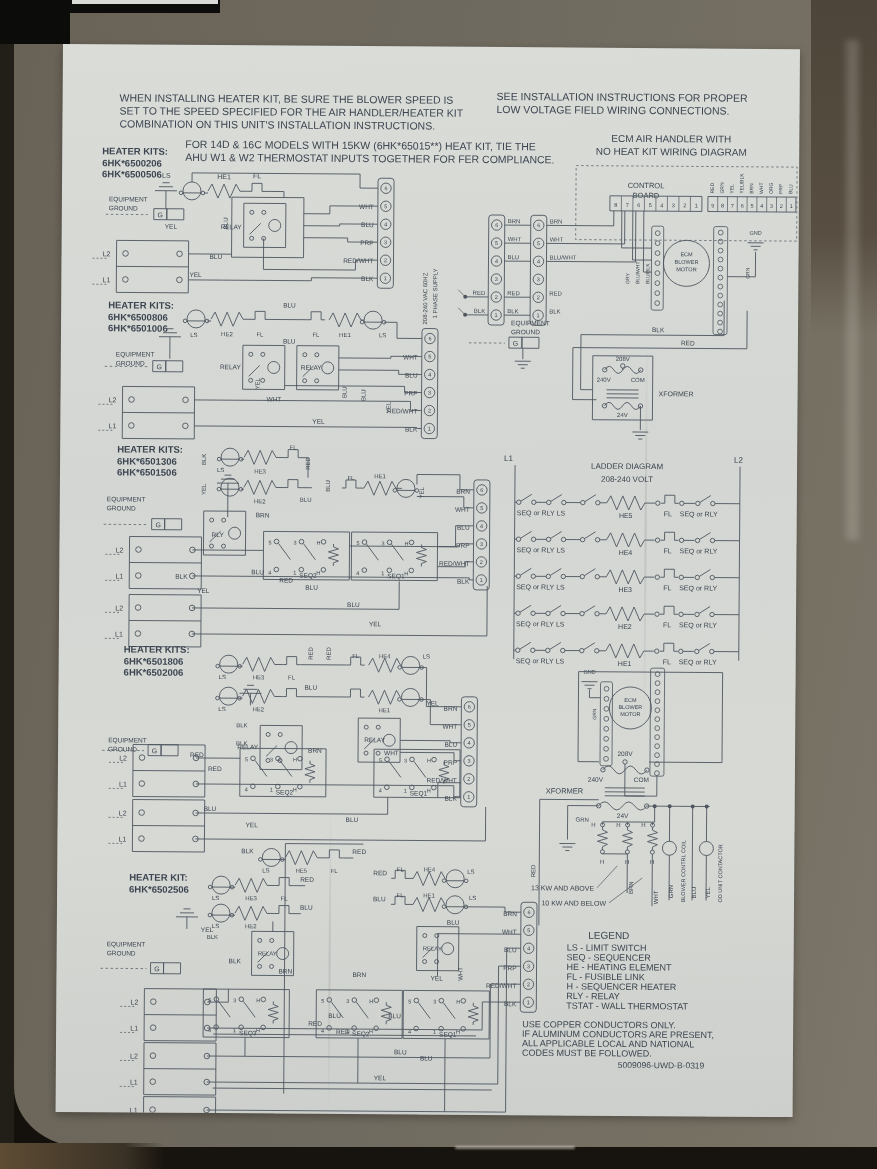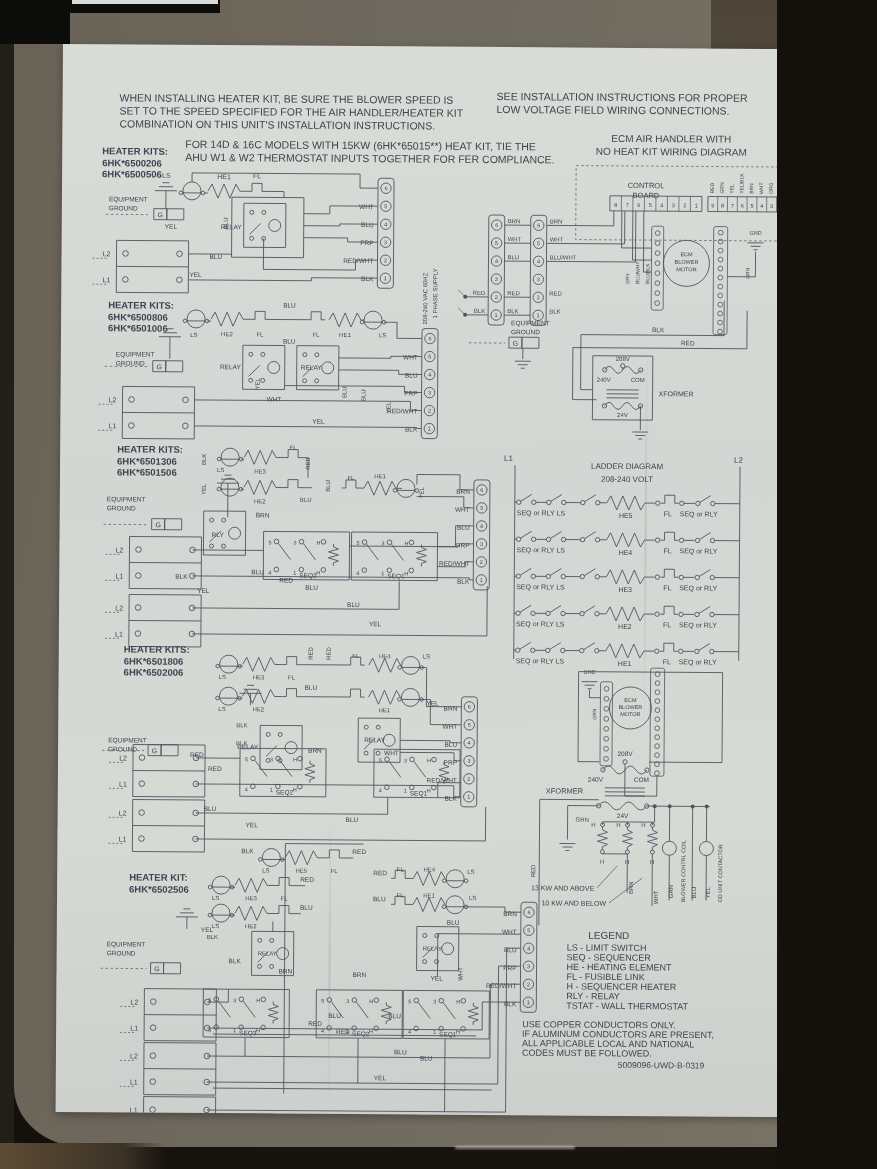--- a/index.html
+++ b/index.html
@@ -1,16 +1,16 @@
 <!DOCTYPE html>
 <html><head>
 <meta charset="utf-8">
 <style>
   html,body{margin:0;padding:0;background:#14110d;}
-  .photo{position:relative;width:777px;height:1169px;overflow:hidden;background:#14110d;font-family:"Liberation Sans",sans-serif;text-align:right;}
+  .photo{position:relative;width:877px;height:1169px;overflow:hidden;background:#14110d;font-family:"Liberation Sans",sans-serif;text-align:right;}
   .panel{position:absolute;left:14px;top:0;width:863px;height:1147px;
     background:linear-gradient(100deg,#696257 0%,#6f6a5f 45%,#777164 85%,#7c766b 100%);
     border-bottom-left-radius:70px 60px;}
   .left-dark{position:absolute;left:0;top:0;width:14px;height:1169px;background:#221f18;}
   .blk-corner{position:absolute;left:0;top:0;width:70px;height:44px;background:#0c0c0a;}
   .blk-band{position:absolute;left:70px;top:0;width:150px;height:13px;background:#0c0c0a;}
   .white-sliver{position:absolute;left:72px;top:0;width:146px;height:4px;background:#d8dad6;}
   .right-wedge{position:absolute;right:0;top:0;width:66px;height:335px;
     background:linear-gradient(180deg,#4d4539 0%,#584f42 70%,rgba(90,82,70,0) 100%);}
   .streak{position:absolute;left:846px;top:40px;width:13px;height:500px;background:rgba(232,227,215,.2);filter:blur(3px);}

